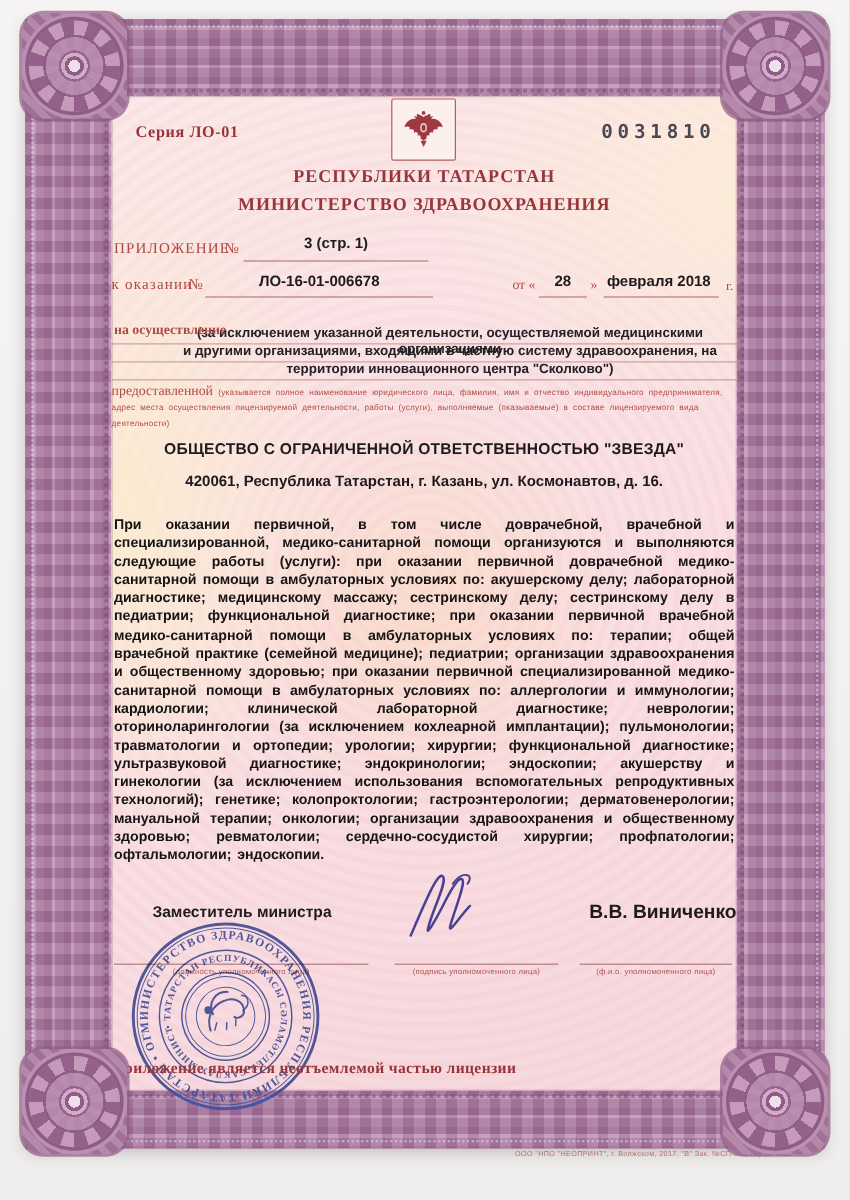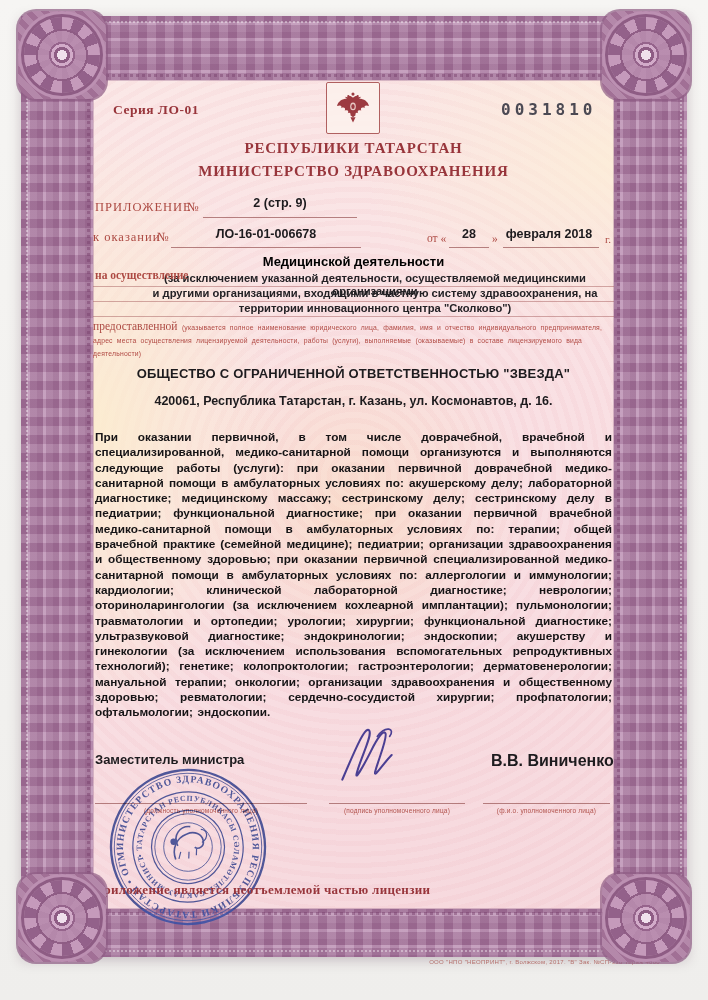--- a/index.html
+++ b/index.html
@@ -167,52 +167,51 @@
       </svg>
     </div>
 
     <div class="abs ministry serif maroon">
       <div>РЕСПУБЛИКИ ТАТАРСТАН</div>
       <div>МИНИСТЕРСТВО ЗДРАВООХРАНЕНИЯ</div>
     </div>
 
     <span class="abs serif red lbl" style="left:2px;top:120px;">ПРИЛОЖЕНИЕ</span>
     <span class="abs serif red lbl" style="left:94px;top:120px;">№</span>
-    <span class="abs typed val" style="left:110px;width:154px;top:116px;">2 (стр. 9)</span>
+    <span class="abs typed val" style="left:110px;width:154px;top:116px;">3 (стр. 1)</span>
     <div class="rule" style="left:110px;top:137px;width:154px;"></div>
 
     <span class="abs serif red lbl" style="left:0;top:150px;">к оказании</span>
     <span class="abs serif red lbl" style="left:64px;top:150px;">№</span>
     <span class="abs typed val" style="left:80px;width:186px;top:147px;">ЛО-16-01-006678</span>
     <div class="rule" style="left:78px;top:167px;width:190px;"></div>
     <span class="abs serif red" style="left:334px;top:152px;font-size:11.5px;">от «</span>
     <span class="abs typed val" style="left:356px;width:40px;top:147px;">28</span>
     <div class="rule" style="left:356px;top:167px;width:40px;"></div>
     <span class="abs serif red" style="left:399px;top:152px;font-size:11.5px;">»</span>
     <span class="abs typed val" style="left:404px;width:104px;top:147px;">февраля 2018</span>
     <div class="rule" style="left:410px;top:167px;width:96px;"></div>
     <span class="abs serif red" style="left:512px;top:153px;font-size:11px;">г.</span>
 
-    <div class="abs center-bold" style="top:174px;font-size:13px;">Медицинской деятельности</div>
     <span class="abs serif red" style="left:2px;top:189px;font-size:11.5px;z-index:3;font-weight:bold;">на осуществление</span>
     <div class="abs note-row" style="top:192px;">(за исключением указанной деятельности, осуществляемой медицинскими организациями</div>
     <div class="abs note-row" style="top:207px;">и другими организациями, входящими в частную систему здравоохранения, на</div>
     <div class="abs note-row" style="top:222px;">территории инновационного центра "Сколково")</div>
 
     <div class="abs granted">
       <span class="glabel">предоставленной</span>
       <span class="gnote">(указывается полное наименование юридического лица, фамилия, имя и отчество индивидуального предпринимателя, адрес места осуществления лицензируемой деятельности, работы (услуги), выполняемые (оказываемые) в составе лицензируемого вида деятельности)</span>
     </div>
 
     <div class="abs center-bold typed" style="top:286px;font-size:13px;letter-spacing:.2px;">ОБЩЕСТВО С ОГРАНИЧЕННОЙ ОТВЕТСТВЕННОСТЬЮ "ЗВЕЗДА"</div>
     <div class="abs center-bold typed" style="top:314px;font-size:12.5px;">420061, Республика Татарстан, г. Казань, ул. Космонавтов, д. 16.</div>
 
     <div class="abs works">При оказании первичной, в том числе доврачебной, врачебной и специализированной, медико-санитарной помощи организуются и выполняются следующие работы (услуги): при оказании первичной доврачебной медико-санитарной помощи в амбулаторных условиях по: акушерскому делу; лабораторной диагностике; медицинскому массажу; сестринскому делу; сестринскому делу в педиатрии; функциональной диагностике; при оказании первичной врачебной медико-санитарной помощи в амбулаторных условиях по: терапии; общей врачебной практике (семейной медицине); педиатрии; организации здравоохранения и общественному здоровью; при оказании первичной специализированной медико-санитарной помощи в амбулаторных условиях по: аллергологии и иммунологии; кардиологии; клинической лабораторной диагностике; неврологии; оториноларингологии (за исключением кохлеарной имплантации); пульмонологии; травматологии и ортопедии; урологии; хирургии; функциональной диагностике; ультразвуковой диагностике; эндокринологии; эндоскопии; акушерству и гинекологии (за исключением использования вспомогательных репродуктивных технологий); генетике; колопроктологии; гастроэнтерологии; дерматовенерологии; мануальной терапии; онкологии; организации здравоохранения и общественному здоровью; ревматологии; сердечно-сосудистой хирургии; профпатологии; офтальмологии; эндоскопии.</div>
 
-    <span class="abs typed" style="left:2px;top:672px;font-size:13px;">Заместитель министра</span>
+    <span class="abs typed" style="left:2px;top:672px;font-size:13px;padding-left:32px;">Заместитель министра</span>
     <span class="abs typed" style="left:398px;top:672px;font-size:16px;">В.В. Виниченко</span>
 
     <svg class="sig" viewBox="0 0 70 70">
       <path d="M10 58 C22 30 32 6 36 10 C40 14 28 36 24 52 C22 60 32 42 38 30 C44 18 50 9 52 13 C54 17 46 36 42 50 C40 58 50 42 58 34" stroke="#4b3f93" stroke-width="2" fill="none" stroke-linecap="round"></path>
       <path d="M44 16 C52 5 62 8 56 16" stroke="#4b3f93" stroke-width="1.6" fill="none" stroke-linecap="round"></path>
     </svg>
 
     <div class="rule" style="left:2px;top:723px;width:212px;"></div>
     <div class="rule" style="left:236px;top:723px;width:136px;"></div>
     <div class="rule" style="left:390px;top:723px;width:127px;"></div>

